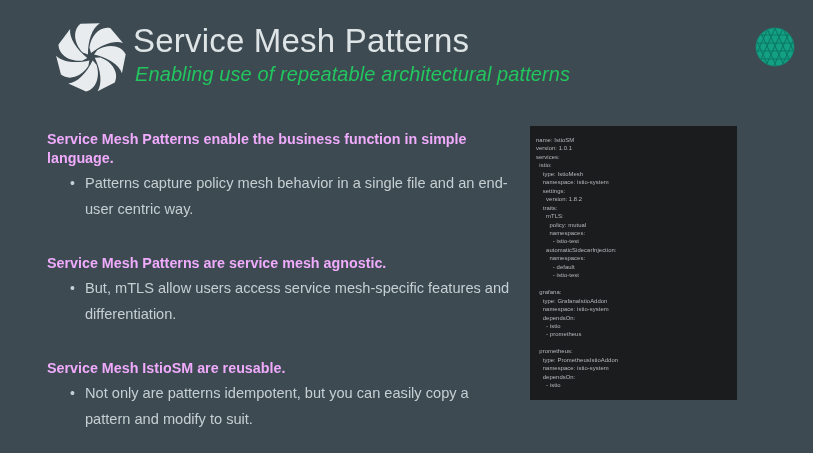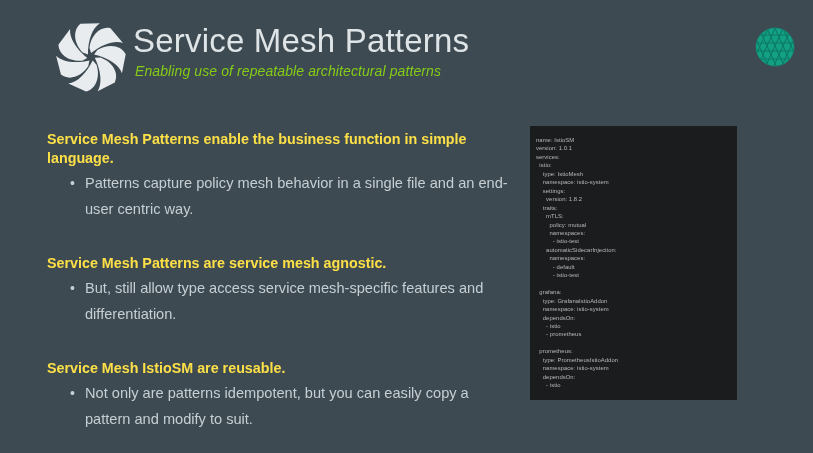--- a/index.html
+++ b/index.html
@@ -15,32 +15,32 @@
   .logo{position:absolute;left:52px;top:18px;width:78px;height:78px;}
   .logo svg{display:block;width:78px;height:78px;}
 
   .title{
     position:absolute;left:133px;top:24px;
     font-size:33px;font-weight:400;color:#dfe5e7;
     letter-spacing:.2px;white-space:nowrap;line-height:1;
   }
   .subtitle{
     position:absolute;left:135px;top:64px;
-    font-size:14px;font-style:italic;font-weight:400;
-    color:#84cc16;letter-spacing:.1px;white-space:nowrap;line-height:1;
+    font-size:20px;font-style:italic;font-weight:400;
+    color:#22c55e;letter-spacing:.1px;white-space:nowrap;line-height:1;
   }
   .mesh-icon{position:absolute;left:750px;top:22px;width:50px;height:50px;}
   .mesh-icon svg{display:block;width:50px;height:50px;}
 
   
   .content{position:absolute;left:47px;top:130px;width:470px;}
   .blk{margin-bottom:13px;}
   .blk:last-child{margin-bottom:0;}
   .head{
-    font-size:14.3px;font-weight:bold;color:#fde047;
+    font-size:14.3px;font-weight:bold;color:#f0abfc;
     line-height:19px;letter-spacing:0;margin:0 0 2px 0;
   }
   .bullet{
     position:relative;padding-left:38px;
     font-size:14.6px;color:#c6cfd3;line-height:26px;
     margin:0;
   }
   .bullet .dot{
     position:absolute;left:23px;top:0;
     font-size:14px;line-height:26px;color:#c6cfd3;
@@ -138,21 +138,21 @@
         <span>Patterns capture policy mesh behavior in a single file and an end-user centric way.</span>
       </p>
     </div>
 
     <div class="gap-a"></div>
 
     <div class="blk">
       <p class="head">Service Mesh Patterns are service mesh agnostic.</p>
       <p class="bullet">
         <span class="dot">•</span>
-        <span>But, still allow type access service mesh-specific features and differentiation.</span>
+        <span>But, mTLS allow users access service mesh-specific features and differentiation.</span>
       </p>
     </div>
 
     <div class="gap-b"></div>
 
     <div class="blk">
       <p class="head">Service Mesh IstioSM are reusable.</p>
       <p class="bullet">
         <span class="dot">•</span>
         <span>Not only are patterns idempotent, but you can easily copy a pattern and modify to suit.</span>

